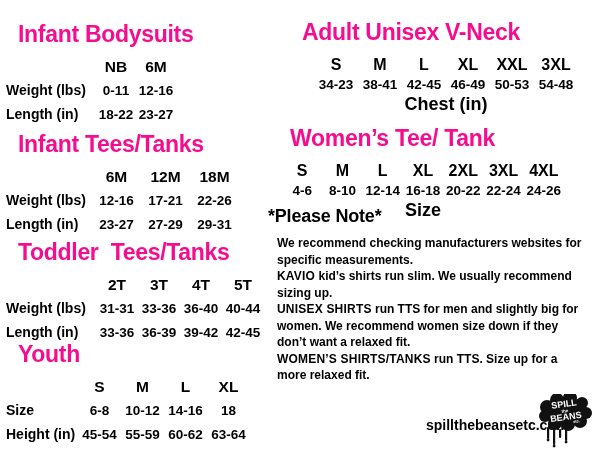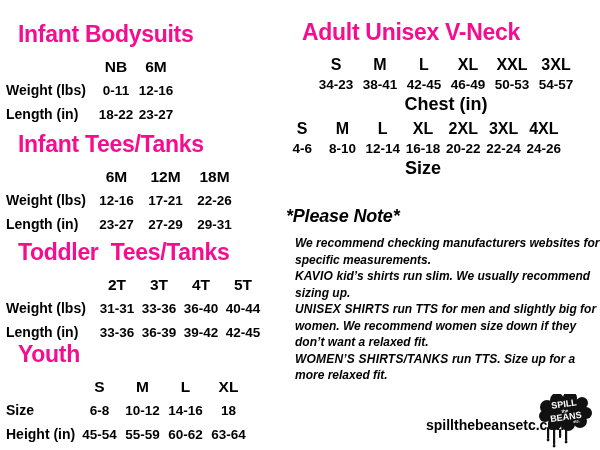--- a/index.html
+++ b/index.html
@@ -157,26 +157,27 @@
       <div class="scell">XL</div>
       <div class="scell">XXL</div>
       <div class="scell">3XL</div>
     </div>
     <div class="sizerow valrow">
       <div class="scell">34-23</div>
       <div class="scell">38-41</div>
       <div class="scell">42-45</div>
       <div class="scell">46-49</div>
       <div class="scell">50-53</div>
-      <div class="scell">54-57</div>
+      <div class="scell">54-48</div>
     </div>
     <div class="axis">Chest (in)</div>
   </section>
 
   <section class="sec" id="sec-womens" style="left:282px;top:114px;width:310px;">
+    <h2 class="title">Women’s Tee/ Tank</h2>
     <div class="sizerow hdrrow">
       <div class="scell">S</div>
       <div class="scell">M</div>
       <div class="scell">L</div>
       <div class="scell">XL</div>
       <div class="scell">2XL</div>
       <div class="scell">3XL</div>
       <div class="scell">4XL</div>
     </div>
     <div class="sizerow valrow">
@@ -184,21 +185,21 @@
       <div class="scell">8-10</div>
       <div class="scell">12-14</div>
       <div class="scell">16-18</div>
       <div class="scell">20-22</div>
       <div class="scell">22-24</div>
       <div class="scell">24-26</div>
     </div>
     <div class="axis">Size</div>
   </section>
 
-  <section class="sec" id="sec-note" style="left:286px;top:206px;width:312px;font-style:italic;">
+  <section class="sec" id="sec-note" style="left:268px;top:206px;width:312px;">
     <h3 class="note-title">*Please Note*</h3>
     <div class="note-body">
       <p><b></b><span>We recommend checking manufacturers websites for specific measurements.</span></p>
       <p><b>KAVIO</b><span> kid’s shirts run slim. We usually recommend sizing up.</span></p>
       <p><b>UNISEX SHIRTS</b><span> run TTS for men and slightly big for women. We recommend women size down if they don’t want a relaxed fit.</span></p>
       <p><b>WOMEN’S SHIRTS/TANKS</b><span> run TTS. Size up for a more relaxed fit.</span></p>
     </div>
   </section>
 
   <div class="website">spillthebeansetc.com</div>

